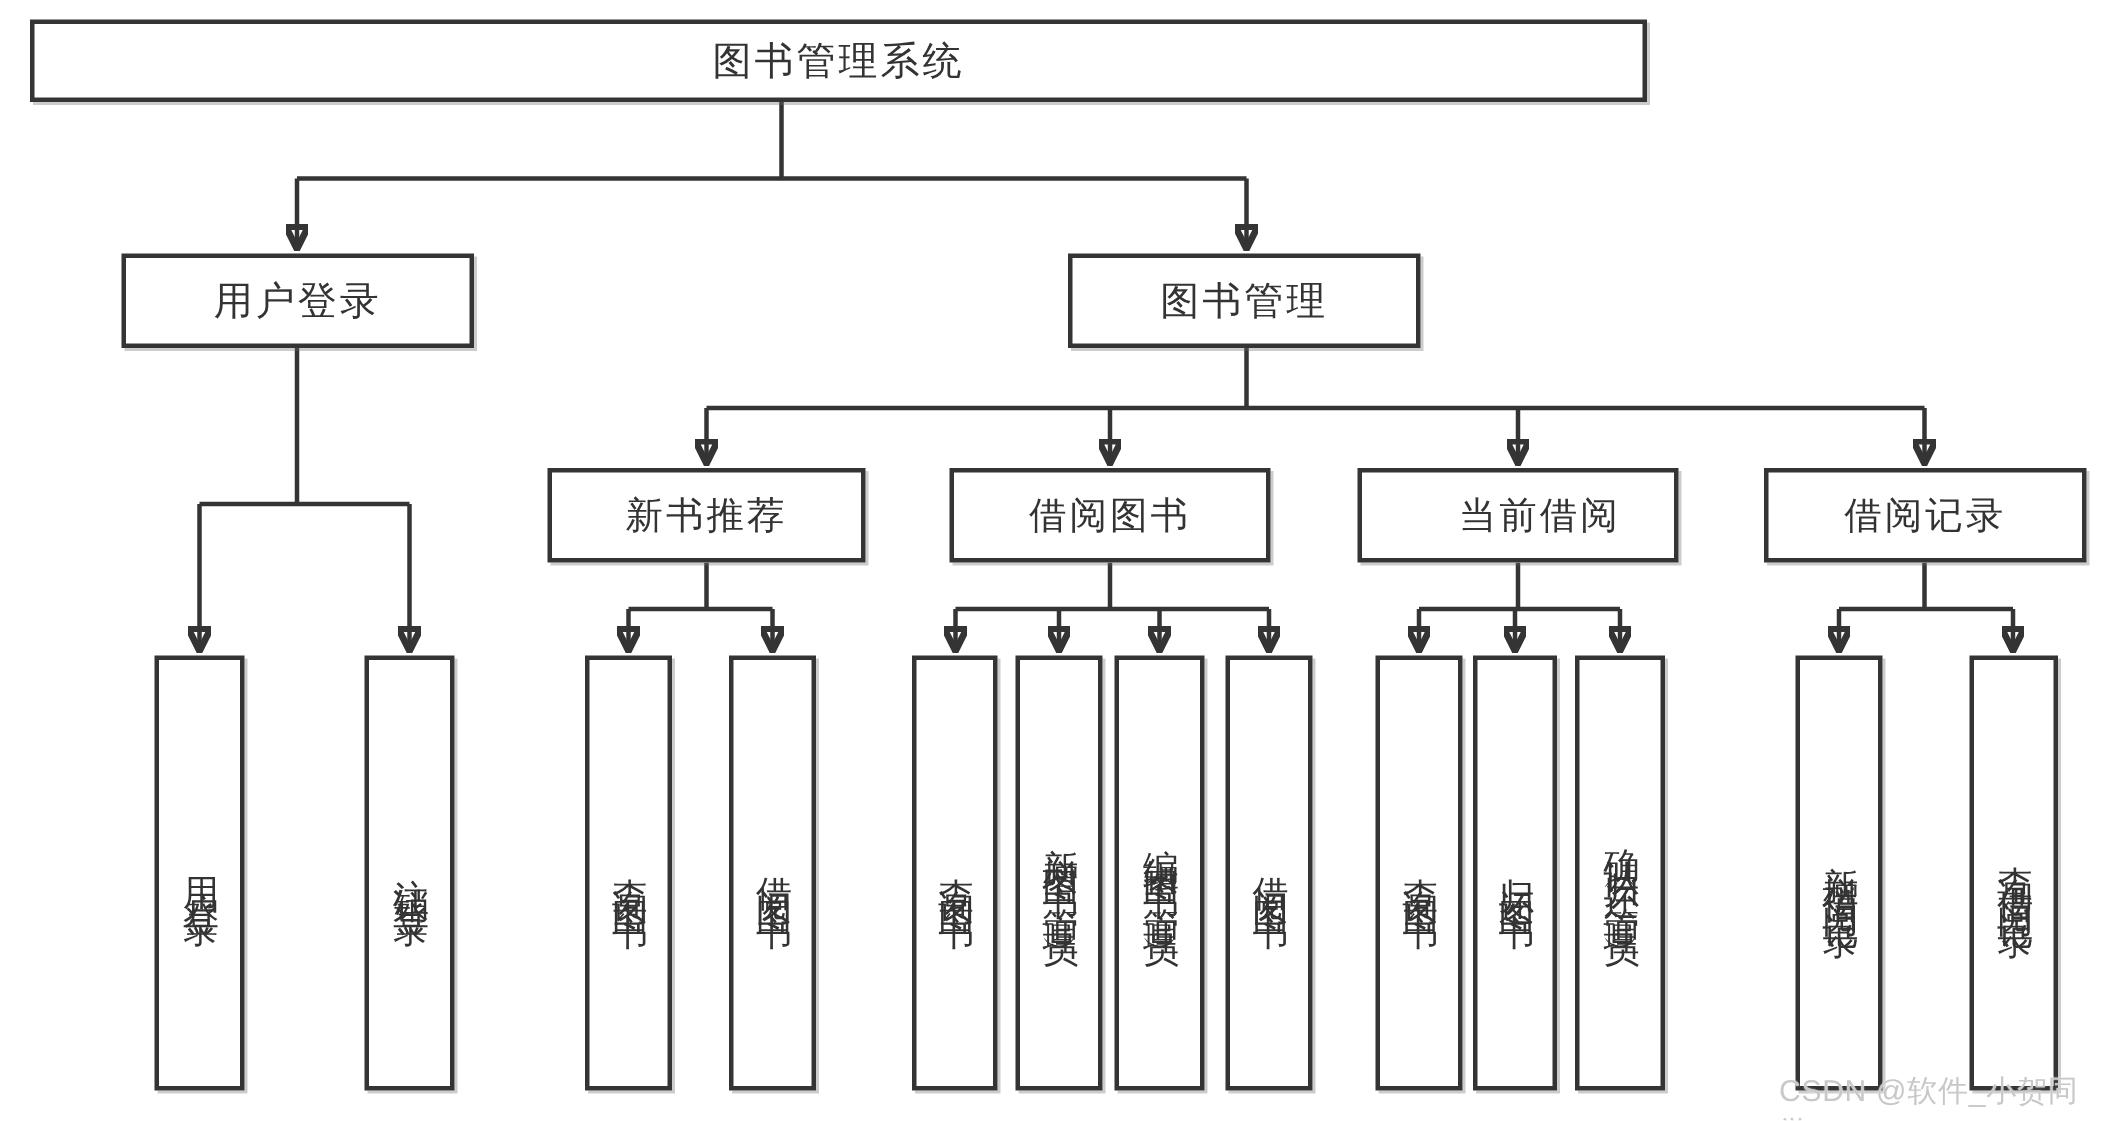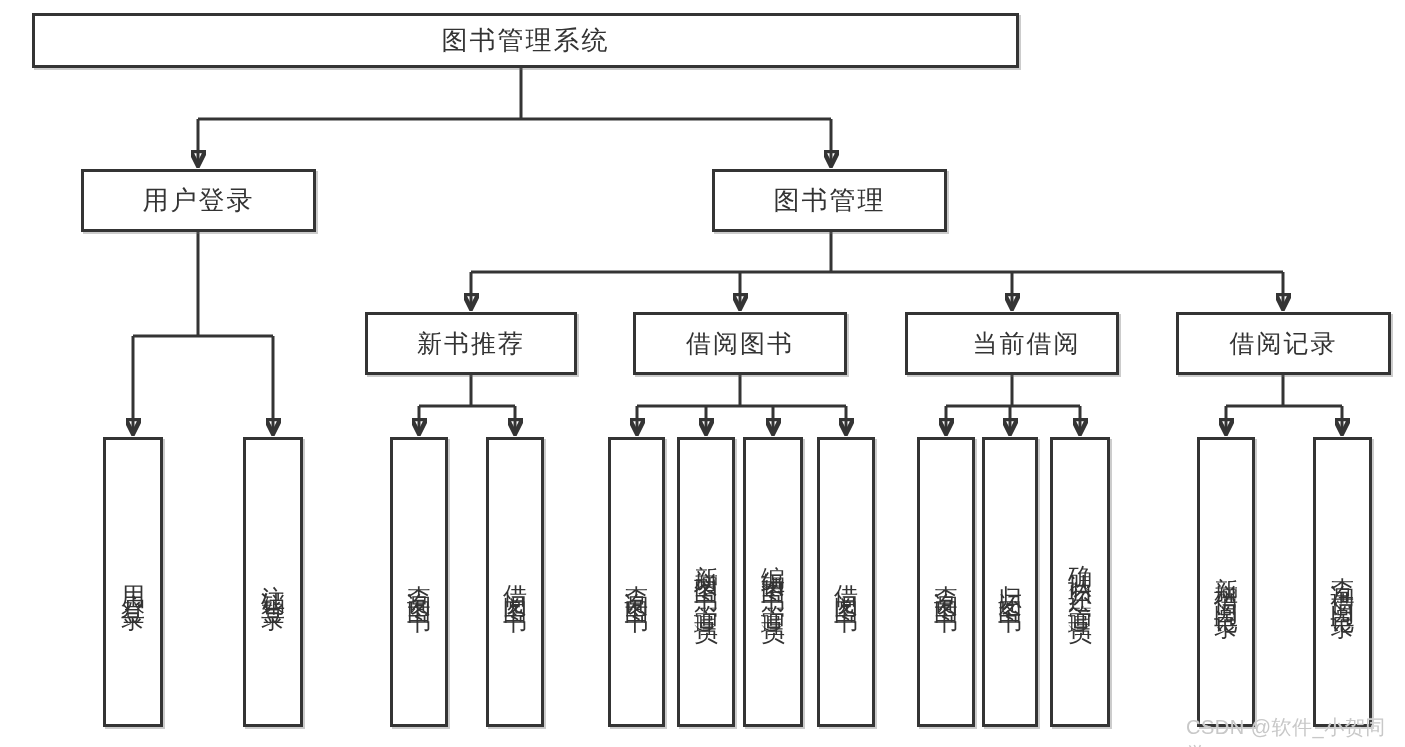--- a/index.html
+++ b/index.html
@@ -94,21 +94,21 @@
       <line x1="1010" y1="406" x2="1010" y2="434" marker-end="url(#arrow)"></line>
       <line x1="1080" y1="406" x2="1080" y2="434" marker-end="url(#arrow)"></line>
     </g>
 
     <g>
       <line x1="1226" y1="406" x2="1226" y2="434" marker-end="url(#arrow)"></line>
       <line x1="1342" y1="406" x2="1342" y2="434" marker-end="url(#arrow)"></line>
     </g>
   </svg>
 
-  <div class="node hbox big" style="left:32px;top:13px;width:987px;height:55px;">图书管理系统</div>
+  <div class="node hbox big" style="left:20px;top:13px;width:1078px;height:55px;">图书管理系统</div>
 
   <div class="node hbox big" style="left:81px;top:169px;width:235px;height:63px;">用户登录</div>
   <div class="node hbox big" style="left:712px;top:169px;width:235px;height:63px;">图书管理</div>
 
   <div class="node hbox" style="left:365px;top:312px;width:212px;height:63px;">新书推荐</div>
   <div class="node hbox" style="left:633px;top:312px;width:214px;height:63px;">借阅图书</div>
   <div class="node hbox" style="left:905px;top:312px;width:214px;height:63px;padding-left:29px;">当前借阅</div>
   <div class="node hbox" style="left:1176px;top:312px;width:215px;height:63px;">借阅记录</div>
 
   <div class="node vbox" style="left:103px;top:437px;width:60px;height:290px;">用户登录</div>

